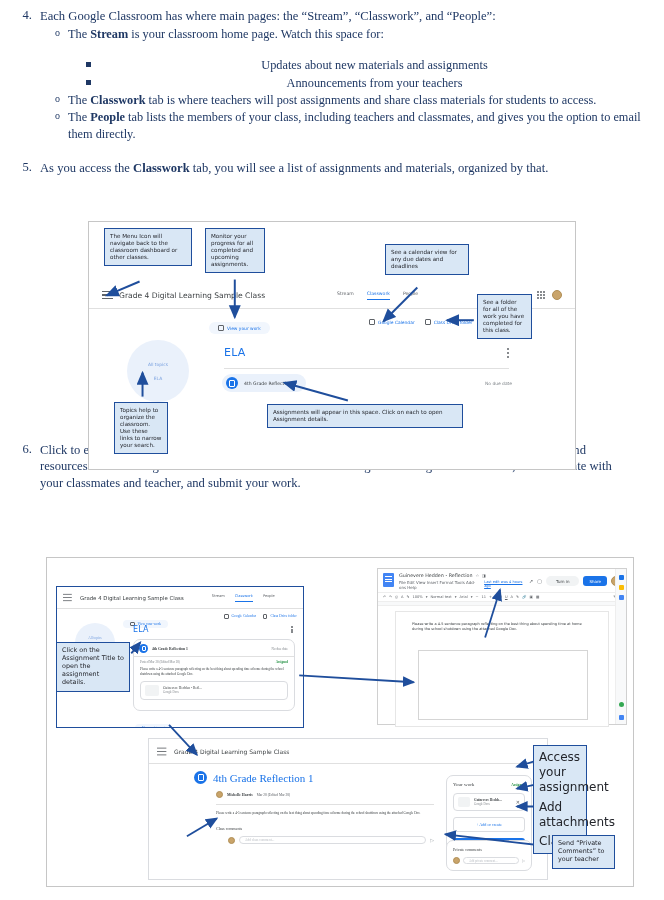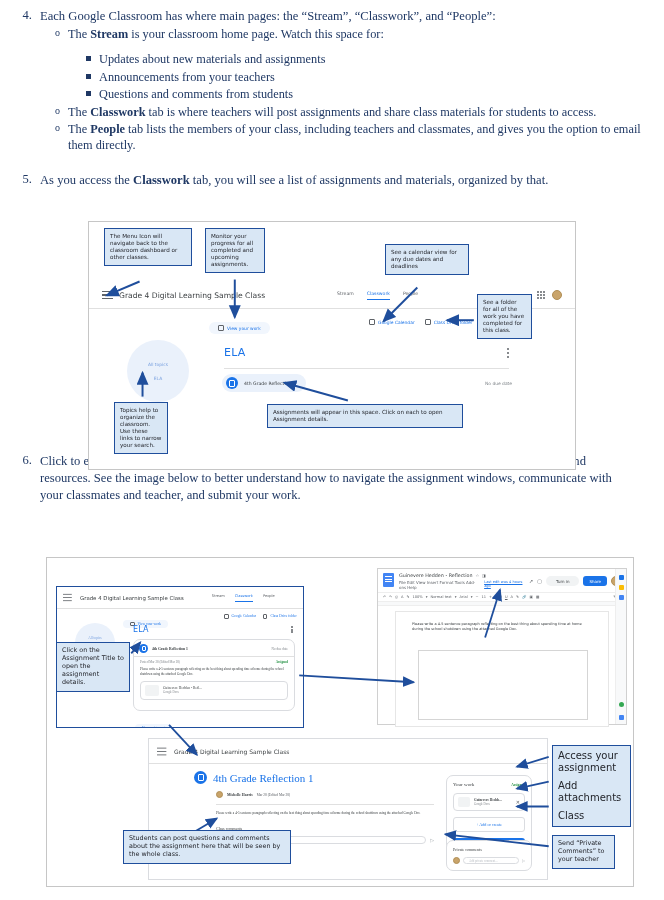--- a/index.html
+++ b/index.html
@@ -18,21 +18,21 @@
 
   .olitem { display:flex; margin: 0 0 2px 0; }
   .olitem > .num { width: 26px; flex:0 0 26px; text-align:right; padding-right:8px;
       font-size: 12.6px; color:#1f3864; font-weight:400; }
   .olitem > .body { flex:1; font-size: 12.6px; line-height: 1.32; color:#1f3864; }
 
   ul.lvl2 { list-style:none; margin: 1px 0 0 0; padding: 0 0 0 28px; }
   ul.lvl2 > li { position:relative; font-size:12.3px; line-height:1.33; margin-bottom:1px; color:#1f3864;}
   ul.lvl2 > li::before { content:"o"; position:absolute; left:-13px; top:0px; font-size:10px; color:#1f3864; }
 
-  ul.lvl3 { list-style:none; margin: 9px 0 0 0; padding: 0 0 0 31px; }
+  ul.lvl3 { list-style:none; margin: 15px 0 0 0; padding: 0 0 0 31px; text-align: center; }
   ul.lvl3 > li { position:relative; font-size:12.3px; line-height:1.35; margin-bottom:1px; color:#1f3864;}
   ul.lvl3 > li::before { content:""; position:absolute; left:-13px; top:5px; width:5px; height:5px; background:#1f3864; }
 
   b, .bold { font-weight:700; }
 
   
   .figure {
     border: 1px solid #c6c6c6;
     background: #fff;
     position: relative;
@@ -140,21 +140,20 @@
   <div class="olitem">
     <div class="num">4.</div>
     <div class="body">
       <span>Each Google Classroom has where main pages: the “Stream”, “Classwork”, and “People”:</span>
       <ul class="lvl2">
         <li>
           <span>The </span><b>Stream</b><span> is your classroom home page.  Watch this space for:</span>
           <ul class="lvl3">
             <li>Updates about new materials and assignments</li>
             <li>Announcements from your teachers</li>
-            <li>Questions and comments from students</li>
           </ul>
         </li>
         <li>
           <span>The </span><b>Classwork</b><span> tab is where teachers will post assignments and share class materials for students to access.</span>
         </li>
         <li>
           <span>The </span><b>People</b><span> tab lists the members of your class, including teachers and classmates, and gives you the option to email them directly.</span>
         </li>
       </ul>
     </div>
@@ -481,23 +480,22 @@
           <span style="font-size:3px;color:#bdc1c6;">Add private comment...</span>
         </span>
         <span style="font-size:4px;color:#9aa0a6;">▷</span>
       </div>
     </div>
   </div>
 
   <div class="callout" style="left:9px;top:84px;width:74px;font-size:6.4px;">Click on the Assignment Title to open the assignment details.</div>
 
 
-  <div class="callout" style="left:76px;top:272px;width:168px;font-size:6.4px;">Students can post questions and comments about the assignment here that will be seen by the whole class.</div>
-
-  <div class="callout" style="left:505px;top:187px;width:79px;font-size:10px;">
+
+  <div class="callout" style="left:486px;top:187px;width:54px;font-size:12px;">
     <p>Access your assignment</p>
     <p>Add attachments</p>
     <p>Class</p>
   </div>
 
   <div class="callout" style="left:505px;top:277px;width:63px;font-size:6.4px;">Send “Private Comments” to your teacher</div>
 
   <svg class="arrows" viewBox="0 0 588 330">
     <defs>
       <marker id="ah2" markerWidth="7" markerHeight="7" refX="6" refY="3" orient="auto">

